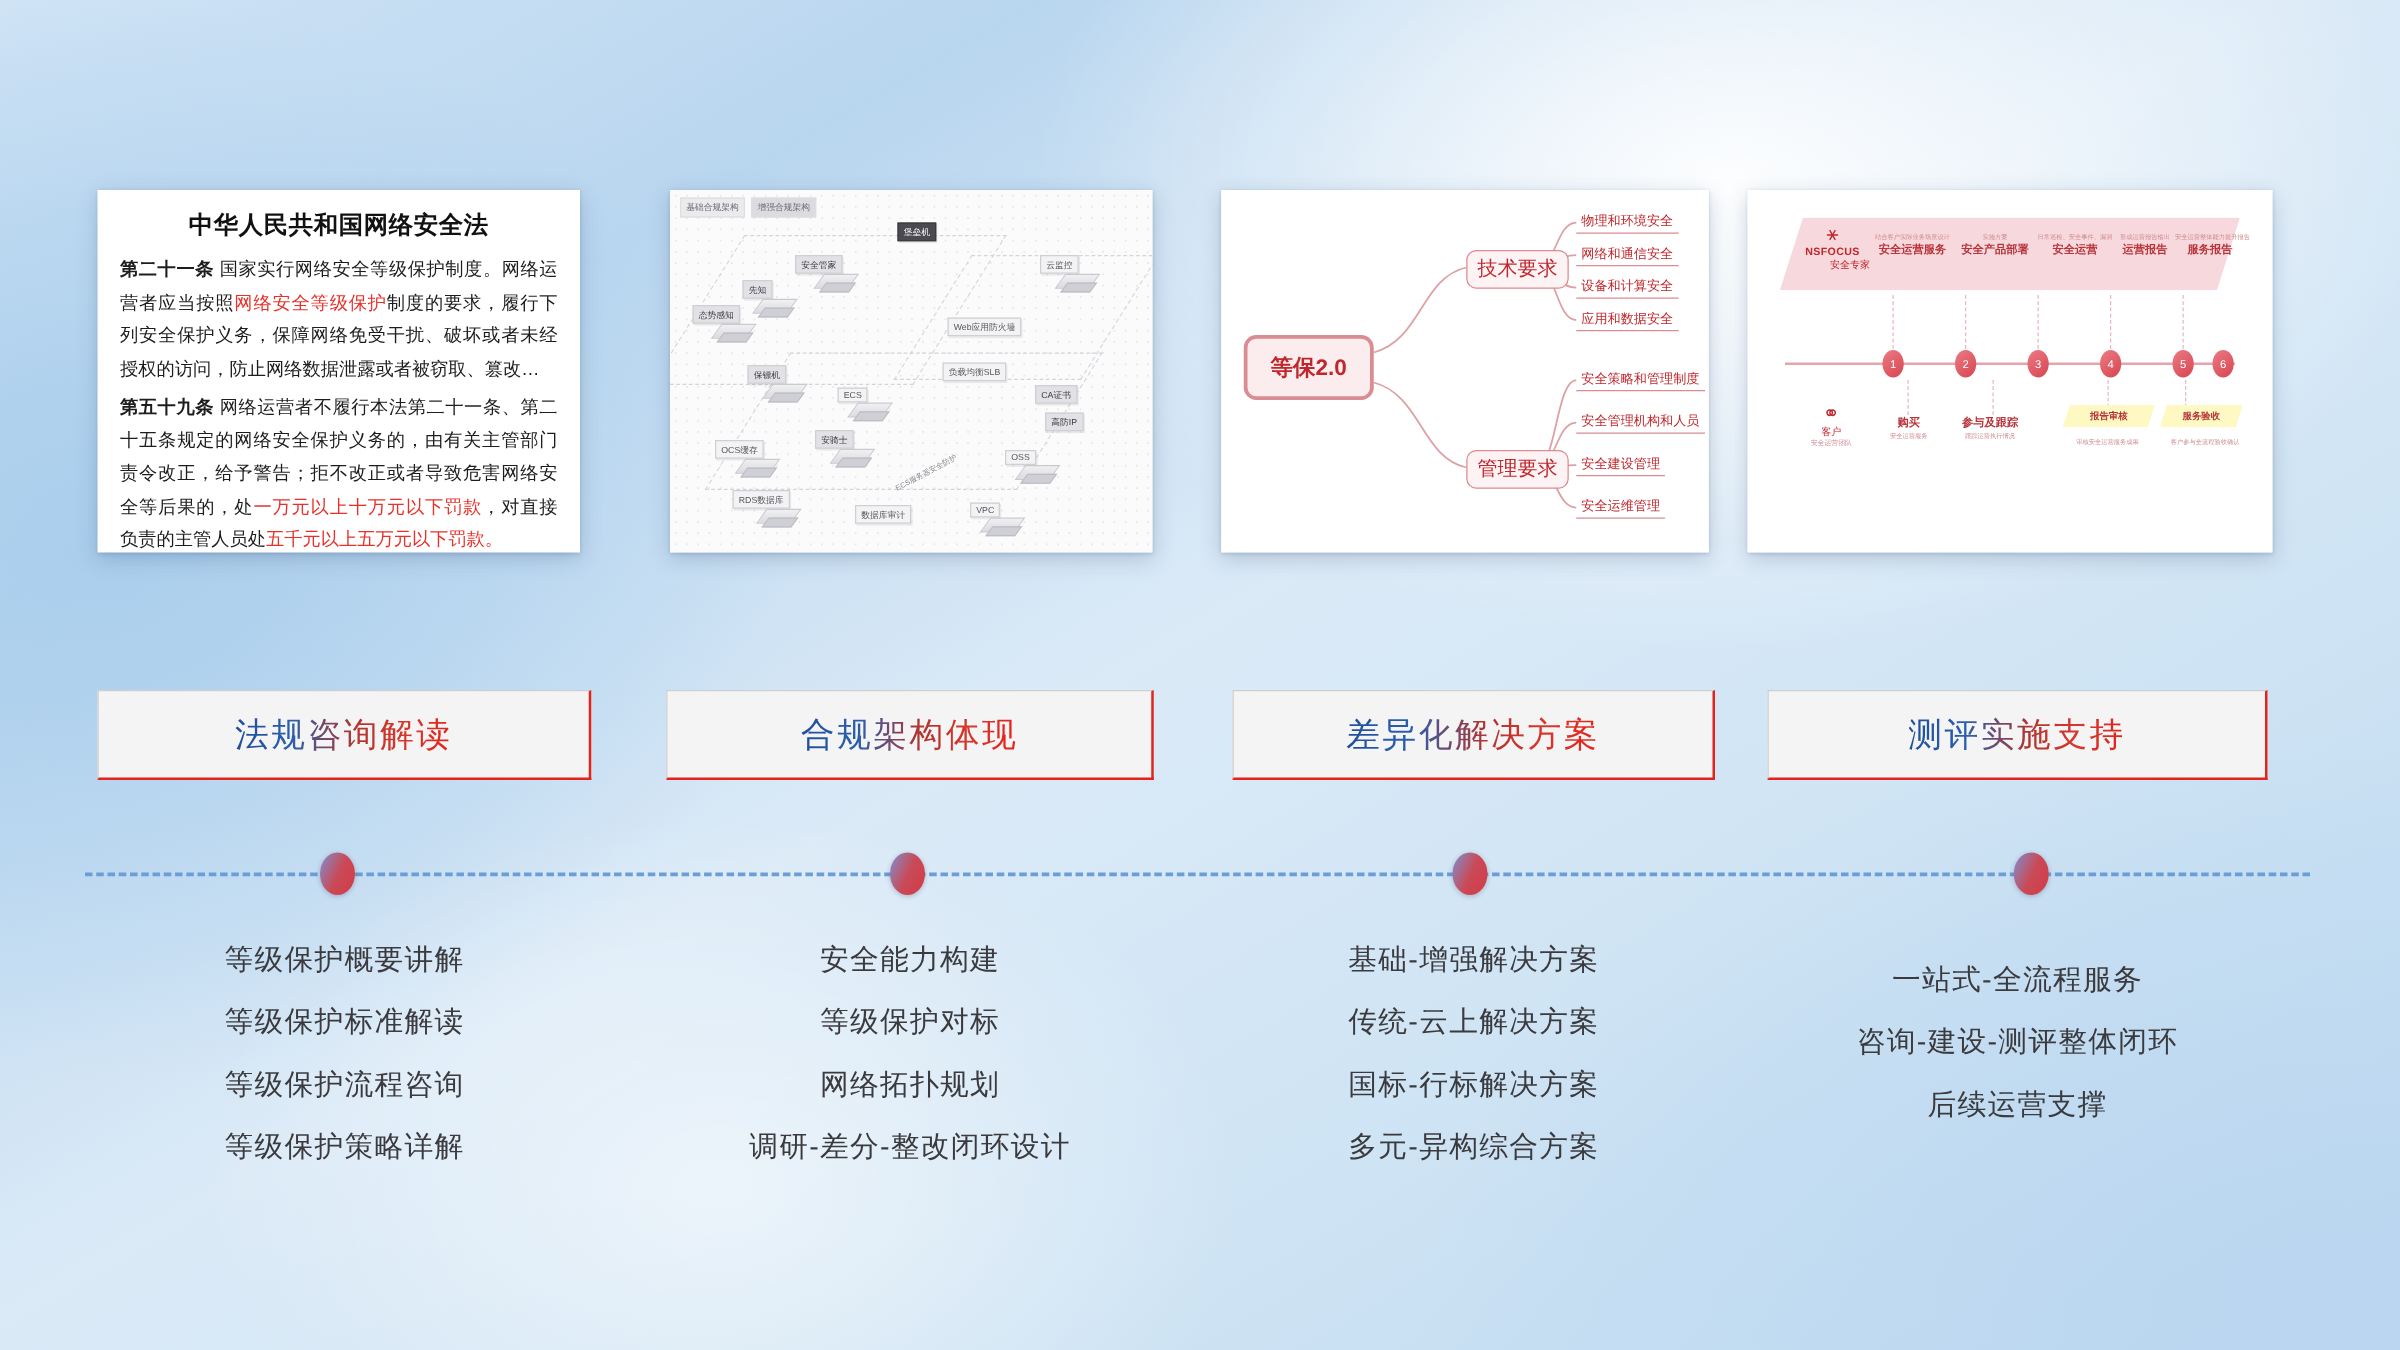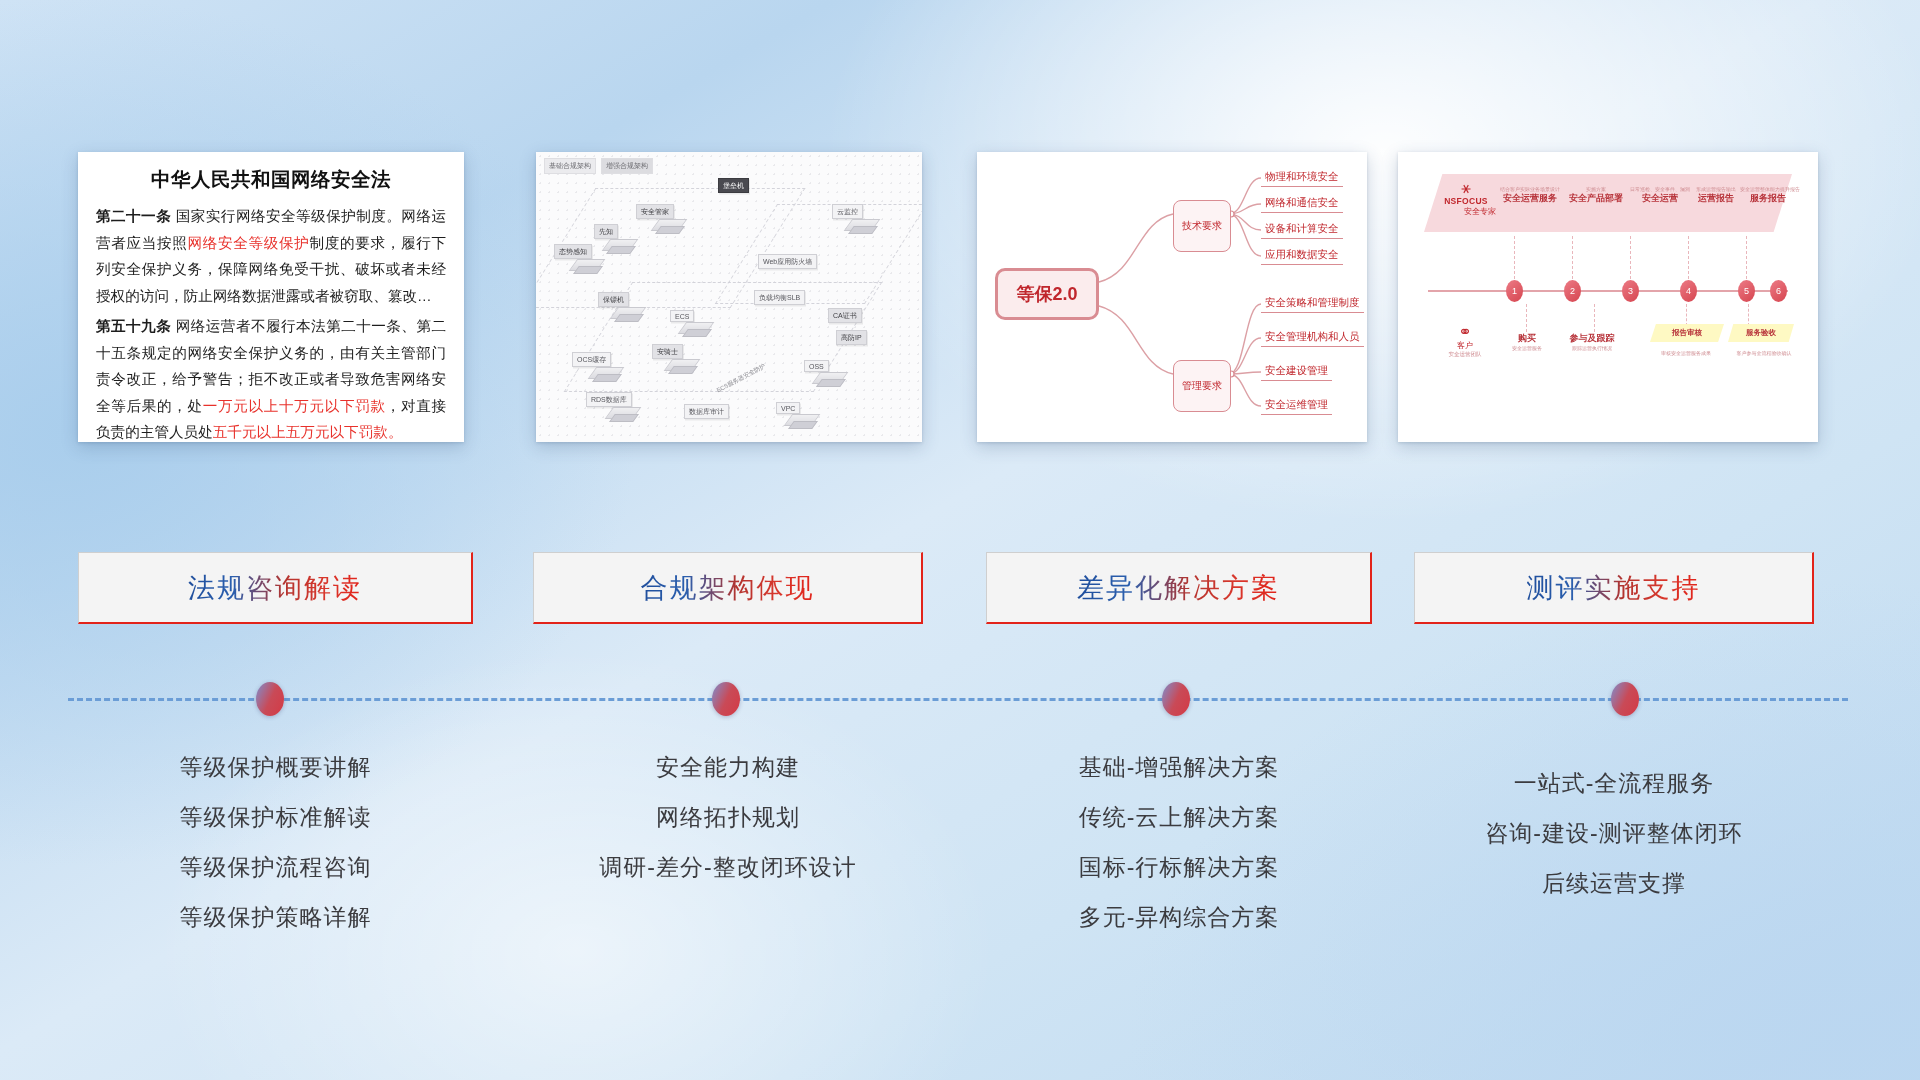--- a/index.html
+++ b/index.html
@@ -66,21 +66,21 @@
   
   .mm { position:relative; width:100%; height:100%; background:#fff; }
   .mm-root {
     position:absolute; left:18px; top:116px; width:104px; height:52px;
     border:3px solid #d98c92; border-radius:10px; background:#fbeced;
     display:flex; align-items:center; justify-content:center;
     color:#c0272d; font-size:18px; font-weight:600;
   }
   .mm-node {
     position:absolute; border:1.5px solid #d98c92; border-radius:8px; background:#fdf3f4;
-    color:#c0272d; font-size:10px; padding:18px 8px; white-space:nowrap;
+    color:#c0272d; font-size:16px; padding:4px 8px; white-space:nowrap;
   }
   .mm-leaf {
     position:absolute; color:#c0272d; font-size:10.5px; white-space:nowrap;
     border-bottom:1.5px solid #d98c92; padding:0 4px 2px 4px;
   }
   .mm svg { position:absolute; inset:0; width:100%; height:100%; }
 
   
   .ns { position:relative; width:100%; height:100%; background:#fff; }
   .ns-band {
@@ -384,20 +384,21 @@
   <div class="tl-dot tl-4"></div>
 
   <div class="list list-1">
     <div>等级保护概要讲解</div>
     <div>等级保护标准解读</div>
     <div>等级保护流程咨询</div>
     <div>等级保护策略详解</div>
   </div>
   <div class="list list-2">
     <div>安全能力构建</div>
+    <div>等级保护对标</div>
     <div>网络拓扑规划</div>
     <div>调研-差分-整改闭环设计</div>
   </div>
   <div class="list list-3">
     <div>基础-增强解决方案</div>
     <div>传统-云上解决方案</div>
     <div>国标-行标解决方案</div>
     <div>多元-异构综合方案</div>
   </div>
   <div class="list list-4">

